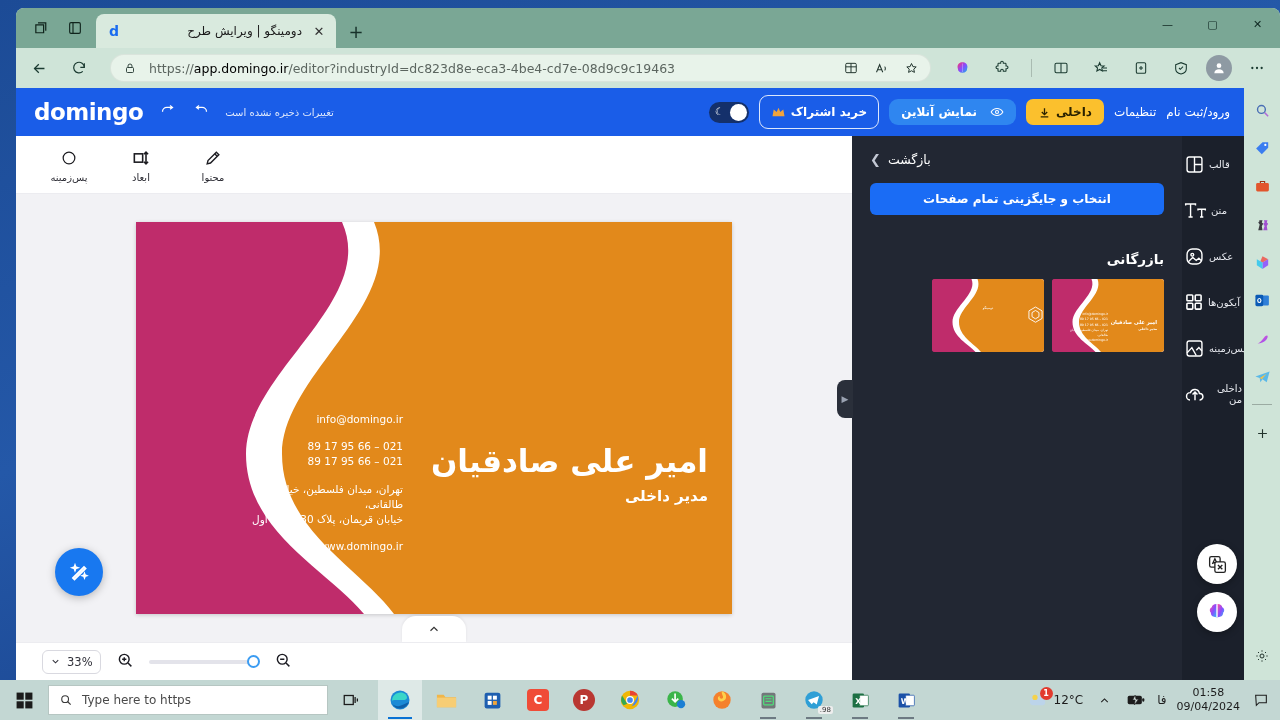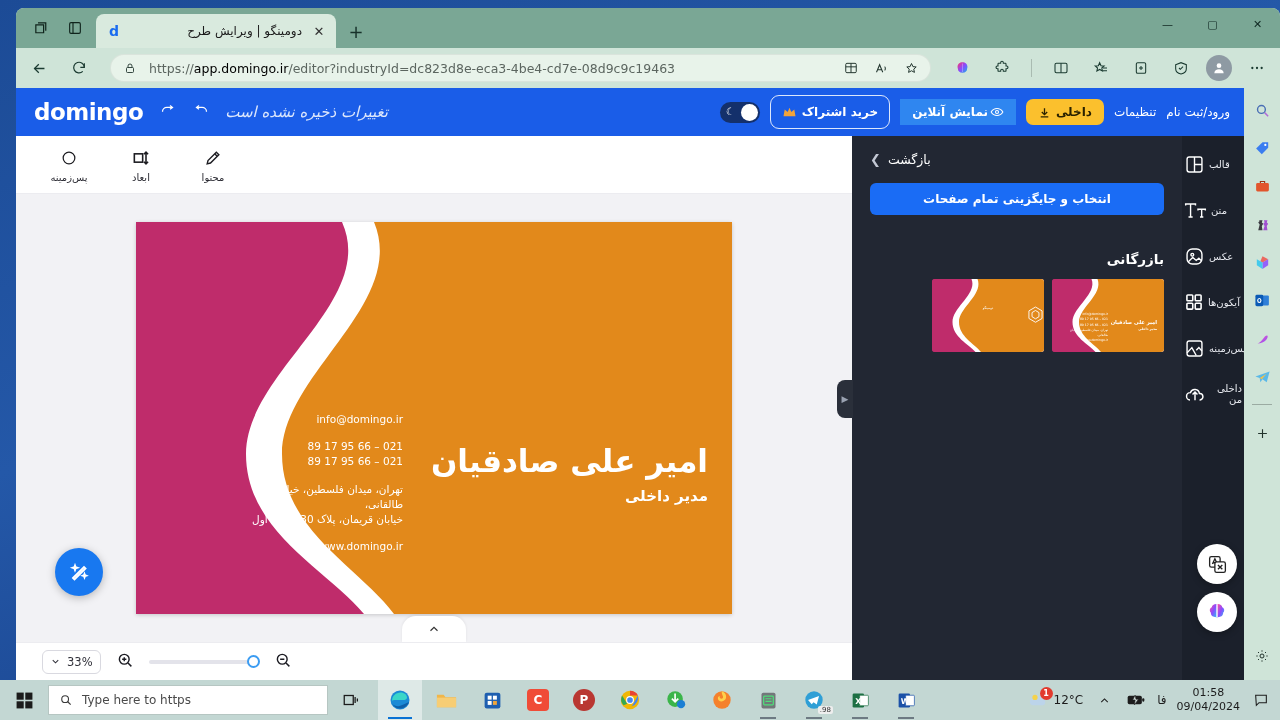--- a/index.html
+++ b/index.html
@@ -109,34 +109,34 @@
   
   .app-header {
     height: 48px; background: #1a5de8; display: flex; align-items: center;
     padding: 0 14px 0 18px; justify-content: space-between;
   }
   .brand-wrap { display: flex; align-items: center; gap: 14px; }
   .brand {
     color: #fff; font-size: 23px; font-weight: 700; letter-spacing: -0.5px;
     font-family: "DejaVu Sans", sans-serif;
   }
-  .save-note { color: rgba(255,255,255,.85); font-size: 15px; direction: rtl; font-style: italic; }
+  .save-note { color: rgba(255,255,255,.85); font-size: 10px; direction: rtl; }
   .hist-btn { color: #fff; font-size: 15px; width: 20px; text-align: center; }
   .hdr-right { display: flex; align-items: center; gap: 10px; direction: rtl; }
   .hdr-link { color: #fff; font-size: 12px; direction: rtl; }
   .btn-download {
     background: #f6c game; }
   .btn-download {
     background: #fbc02d; color: #2b2200; font-size: 12px; font-weight: 700;
     padding: 6px 12px; border-radius: 7px; display: flex; align-items: center; gap: 5px;
     direction: rtl;
   }
   .btn-preview {
     background: #2f86f0; color: #fff; font-size: 12px; font-weight: 700;
-    padding: 6px 12px; border-radius: 0; display: flex; align-items: center; gap: 2px;
+    padding: 6px 12px; border-radius: 9px; display: flex; align-items: center; gap: 13px;
     direction: rtl;
   }
   .btn-sub {
     background: transparent; color: #fff; font-size: 12px; font-weight: 700;
     padding: 9px 11px; border-radius: 9px; border: 1px solid rgba(255,255,255,.85);
     display: flex; align-items: center; gap: 5px; direction: rtl;
   }
   .theme-toggle {
     width: 40px; height: 21px; border-radius: 11px; background: #14306b;
     display: flex; align-items: center; padding: 2px; position: relative;

